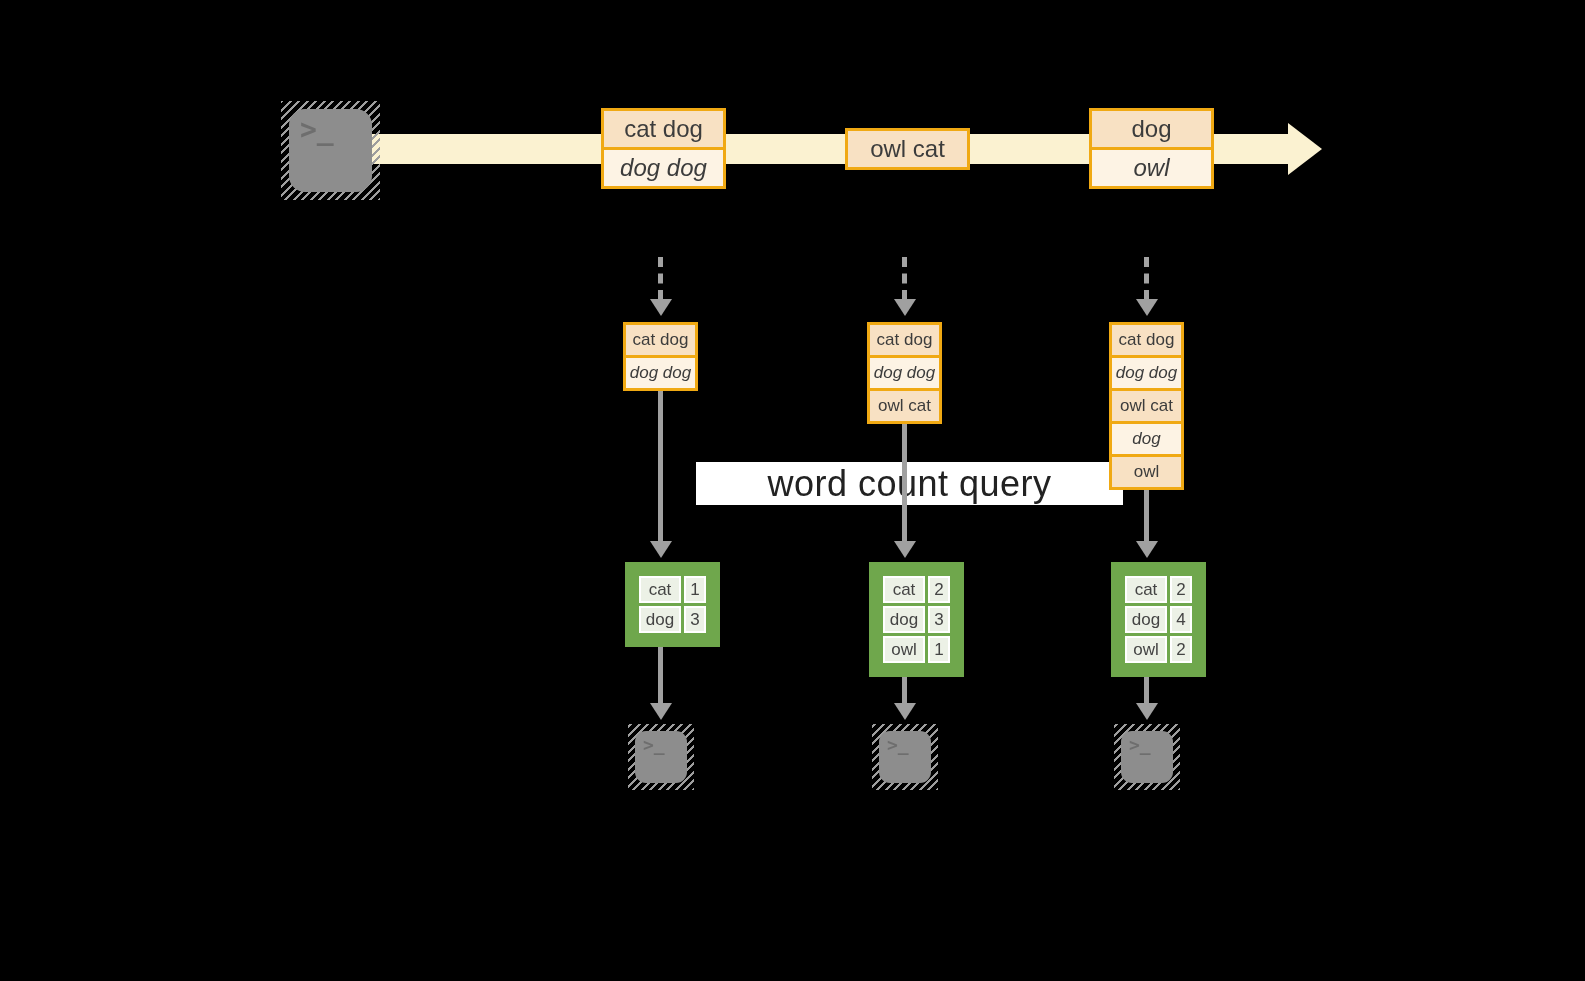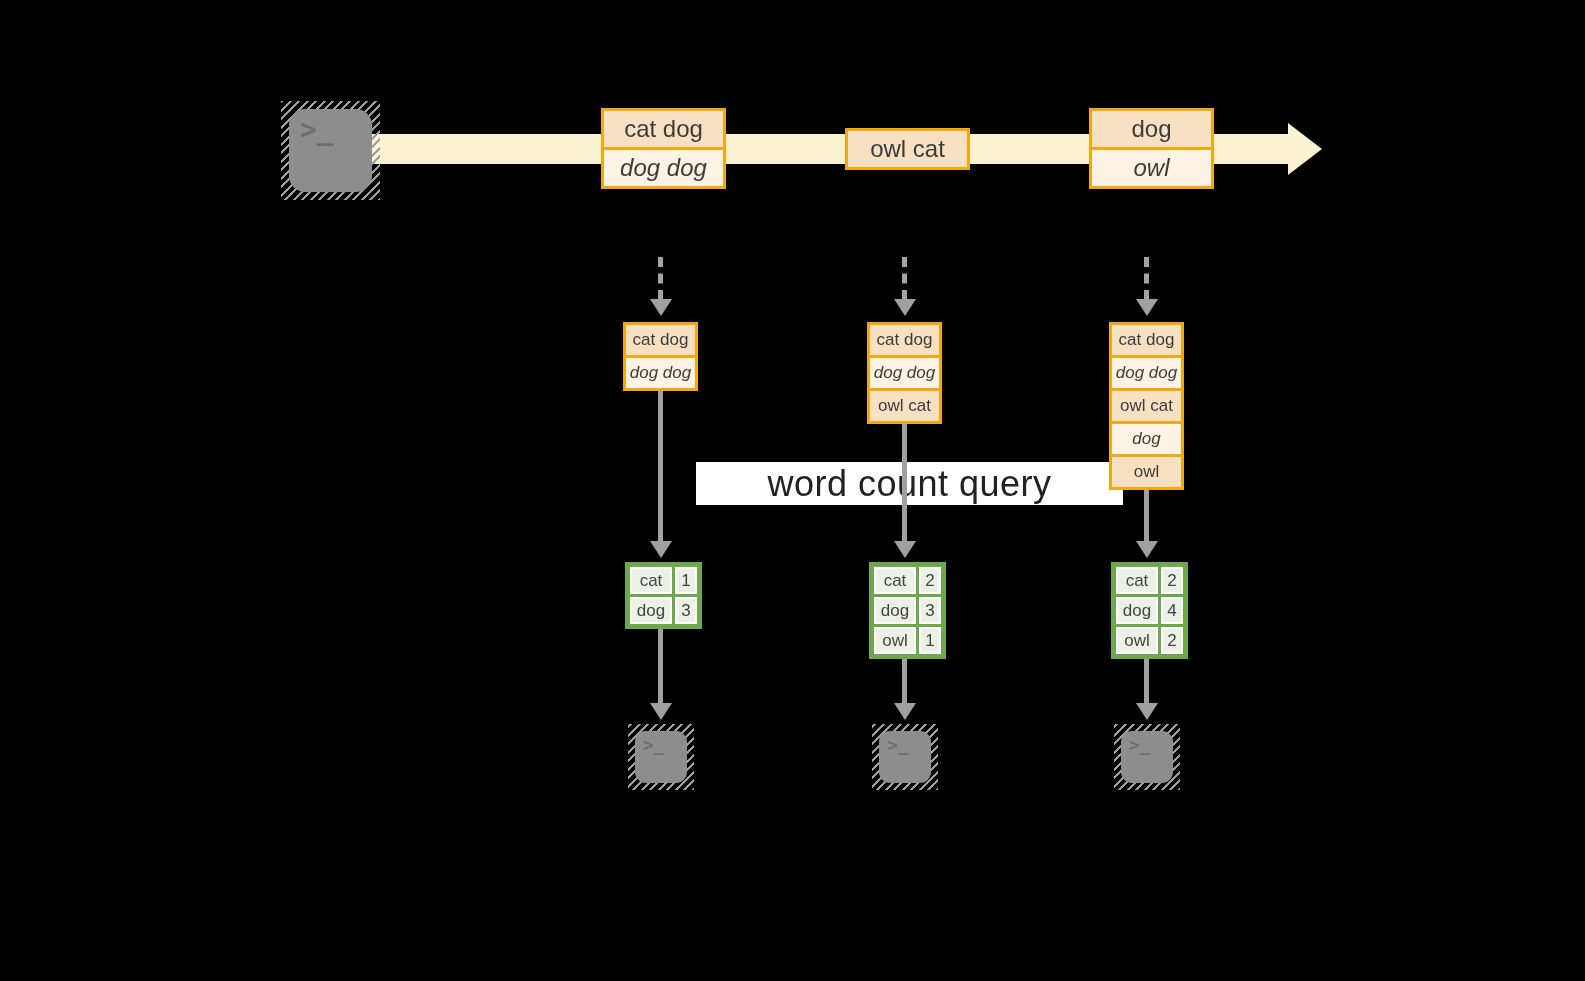--- a/index.html
+++ b/index.html
@@ -55,21 +55,21 @@
     display:flex;align-items:center;justify-content:center;
   }
   .query-band span{
     position:relative;z-index:4;
     font-size:36px;font-weight:300;color:#222;letter-spacing:.5px;
     line-height:1;
   }
   
   .gtable{
     position:absolute;z-index:3;
-    background:#6fa74c;padding:5px;
+    background:#6fa74c;padding:14px;
     display:grid;grid-template-columns:42px 22px;gap:3px;
   }
   .gcell{
     height:27px;background:#ecf1e6;
     box-shadow:inset 0 0 0 2px #ffffff;
     display:flex;align-items:center;justify-content:center;
     font-size:17px;color:#444;
   }
   
   .term{

